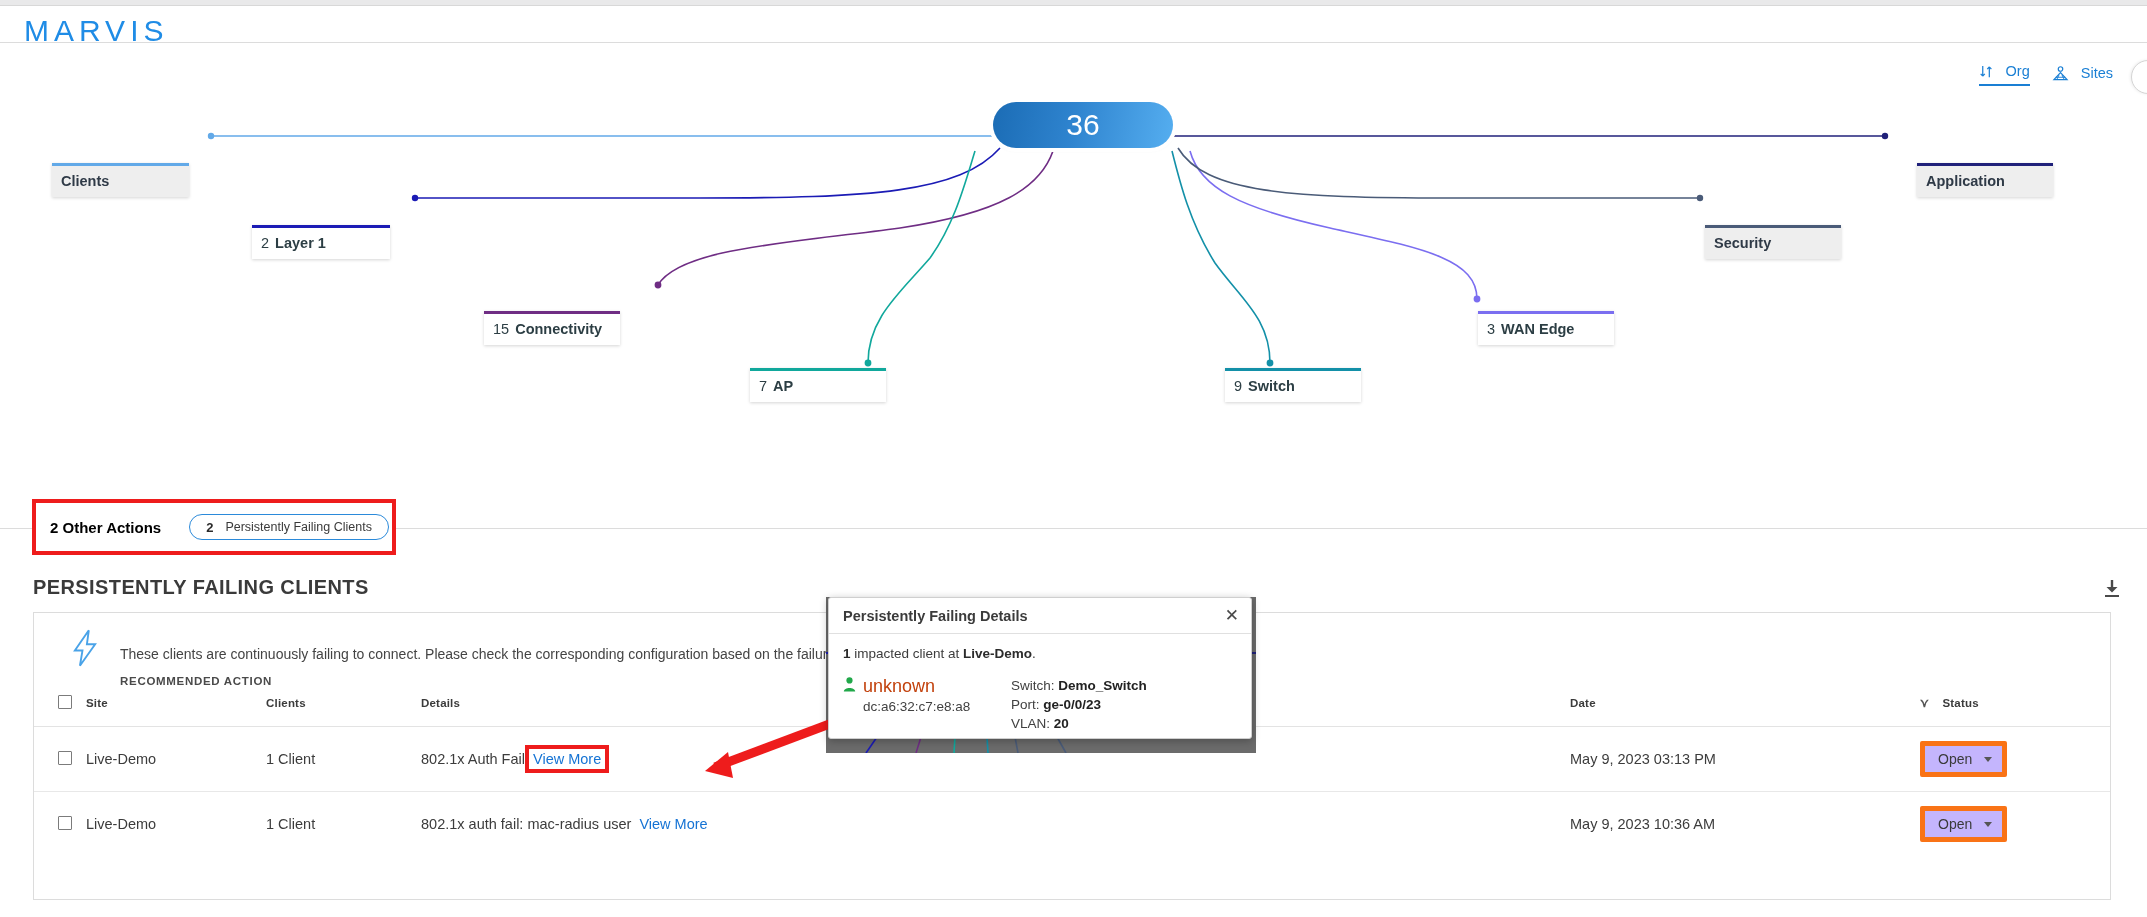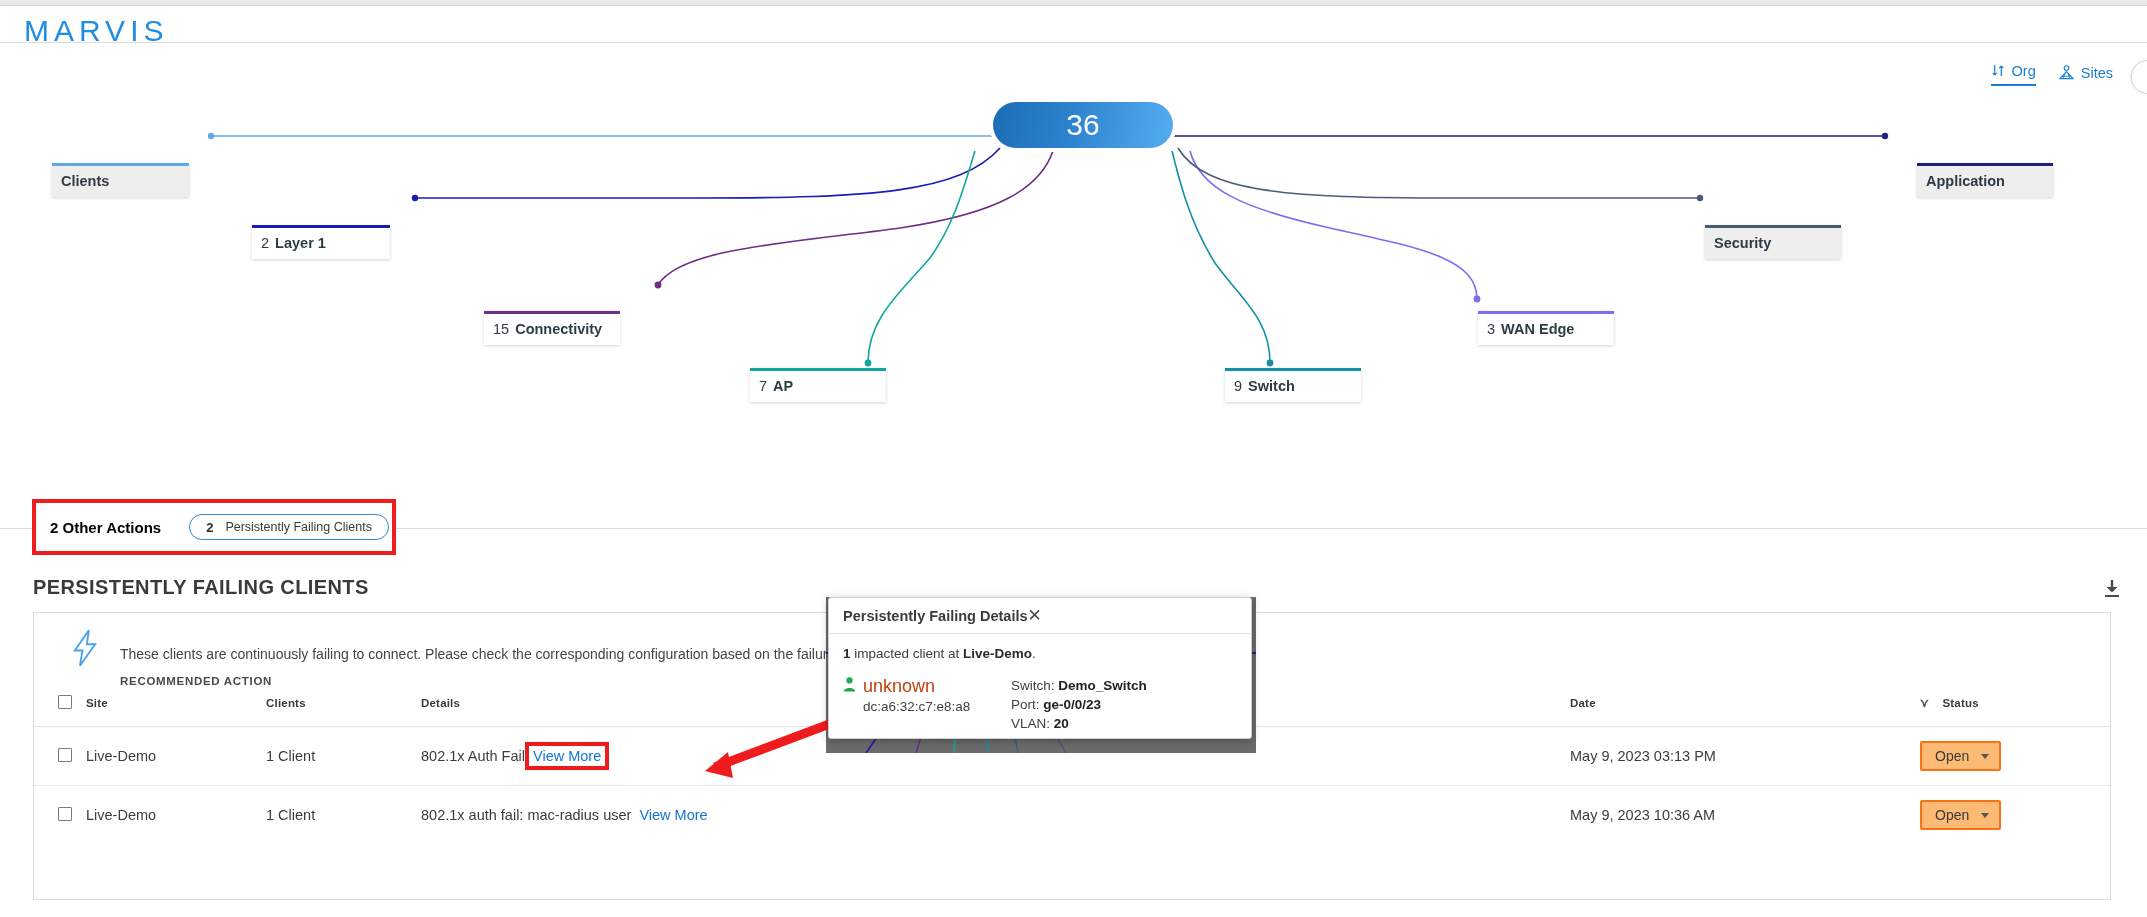--- a/index.html
+++ b/index.html
@@ -106,29 +106,29 @@
     width:14px; height:14px; border:1.4px solid #7b7b7b; background:#fff;
     display:inline-block; border-radius:1px; cursor:pointer;
   }
   .vm-link { color:#1573d4; cursor:pointer; }
   .vm-link.boxed {
     position:relative; display:inline-block; padding:2px 4px;
     outline:4px solid #ee1c1c; outline-offset:0px; z-index:7;
   }
   .status-btn {
     display:inline-flex; align-items:center; gap:12px;
-    background:#fdba74; border:2px solid #f97316; border-radius:2px;
+    background:#c4b5fd; border:5px solid #f97316; border-radius:2px;
     padding:5px 10px 5px 13px; font-size:14px; color:#3a3a3a; cursor:pointer;
   }
   .caret { width:0;height:0;border-left:4.5px solid transparent;border-right:4.5px solid transparent;border-top:5px solid #555; }
   .sort-ic { display:inline-block; margin-right:10px; color:#555; font-size:12px; }
 
   
   .toolbar { position:absolute; right:34px; top:63px; display:flex; align-items:flex-end; gap:22px; z-index:9; }
-  .tb-item { display:flex; align-items:flex-start; gap:6px; font-size:14.5px; color:#1a7fd4; cursor:pointer; padding-bottom:5px; }
+  .tb-item { display:flex; align-items:flex-end; gap:12px; font-size:14.5px; color:#1a7fd4; cursor:pointer; padding-bottom:5px; }
   .tb-item.active { border-bottom:2.5px solid #1a7fd4; }
   .kebab {
     position:absolute; right:-18px; top:60px; width:34px; height:34px; border-radius:50%;
     background:#fff; border:1px solid #d5d5d5; z-index:9;
     display:flex; flex-direction:column; align-items:center; justify-content:center; gap:2.5px;
     box-shadow:-1px 0 3px rgba(0,0,0,.07);
   }
   .kebab i { width:3px;height:3px;background:#555;border-radius:50%; display:block;}
 
   
@@ -137,21 +137,21 @@
     background:#6b6b6b; z-index:10;
   }
   .bd-lines { position:absolute; left:0; top:0; width:430px; height:156px; }
   .popup {
     position:absolute; left:828px; top:597px; width:424px; height:142px;
     background:#fff; border:1px solid #cfcfcf; border-radius:3px;
     box-shadow:0 2px 8px rgba(0,0,0,.28); z-index:12;
   }
   .popup-head {
     height:36px; border-bottom:1px solid #e0e0e0; display:flex; align-items:center;
-    padding:0 12px 0 14px; 
+    padding:0 12px 0 14px; justify-content:space-between;
   }
   .popup-title { font-size:14.5px; font-weight:bold; color:#3b3b3b; }
   .popup-x { font-size:17px; color:#4a4a4a; cursor:pointer; line-height:1; }
   .popup-body { padding:12px 10px 0 14px; }
   .imp-line { font-size:13.5px; color:#3c3c3c; }
   .imp-line b { color:#2b2b2b; }
   .cl-row { display:flex; margin-top:15px; }
   .cl-left { width:168px; padding-left:20px; position:relative; }
   .person { position:absolute; left:0; top:1px; width:13px; height:15px; }
   .cl-name { font-size:18px; color:#c2410c; cursor:pointer; }

